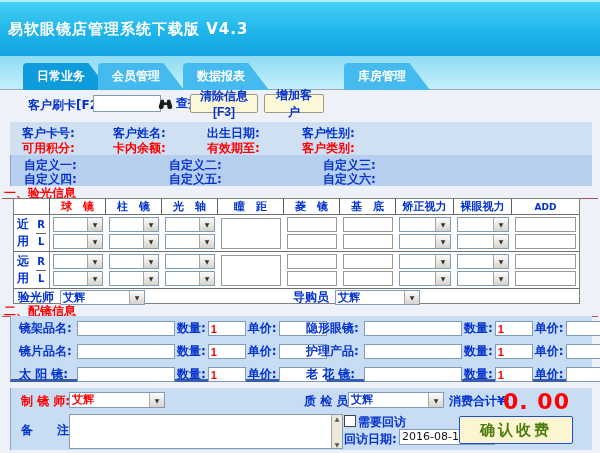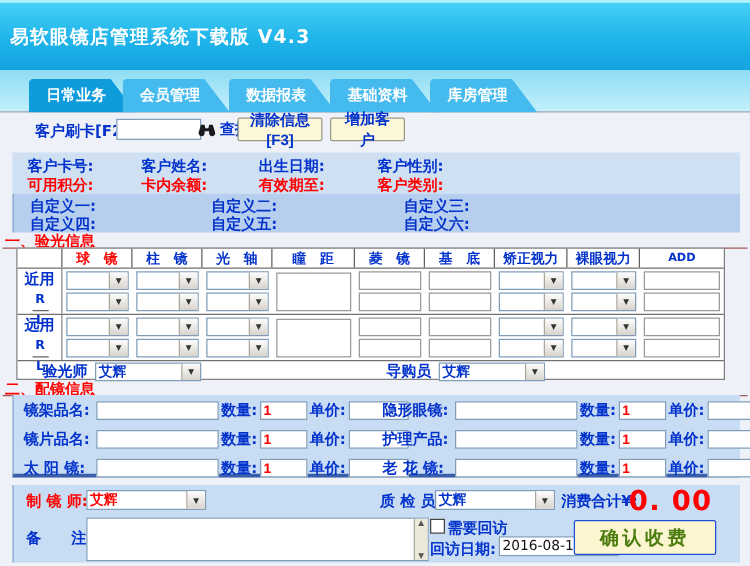--- a/index.html
+++ b/index.html
@@ -48,21 +48,21 @@
   .opt-header{display:flex;height:15px;border-bottom:1px solid #707070;}
   .hc{box-sizing:border-box;display:flex;align-items:center;justify-content:center;
       font-size:11px;font-weight:bold;color:#0433cc;border-right:1px solid #606060;white-space:pre;}
   .hc:last-child{border-right:none;}
   .hc.red{color:#ff0000;}
   .hc.add{font-size:9px;}
   .w-label{width:36px;}.w-s{width:56px;}.w-pd{width:66px;}.w-v{width:58px;}.w-add{width:67px;}
   .opt-group{display:flex;height:36px;}
   .opt-group.second{border-top:1px solid #707070;}
   .cell{box-sizing:border-box;display:flex;flex-direction:column;align-items:center;justify-content:space-evenly;padding:0 3px;}
-  .glabel{flex-direction:column;justify-content:flex-start;align-items:center;padding-left:3px;border-right:1px solid #888;}
+  .glabel{flex-direction:row;justify-content:flex-end;align-items:center;padding-left:3px;border-right:1px solid #888;}
   .gname{font-size:12px;font-weight:bold;color:#0433cc;}
   .rlcol{display:flex;flex-direction:column;margin-left:1px;width:13px;text-align:center;
          font-size:10px;font-weight:bold;color:#0433cc;line-height:16px;}
   .rlcol .l{border-top:1px solid #666;}
   .combo{display:flex;width:100%;height:15px;border:1px solid #7f9db9;background:#fff;box-sizing:border-box;cursor:pointer;}
   .cval{flex:1;font-size:11px;color:#0433cc;font-weight:bold;line-height:13px;padding-left:2px;overflow:hidden;white-space:nowrap;}
   .cval.red{color:#ff0000;}
   .cval.dark{color:#111;font-weight:normal;}
   .cbtn{width:14px;background:linear-gradient(#fdfdfd,#d8d4cc);border-left:1px solid #aca899;
         font-size:6px;color:#333;display:flex;align-items:center;justify-content:center;}
@@ -101,21 +101,20 @@
 <div id="app">
 
   <div class="titlebar">
     <span class="title">易软眼镜店管理系统下载版  V4.3</span>
   </div>
 
   <div class="tabstrip">
     <div class="tab active" style="left:23px">日常业务</div>
     <div class="tab" style="left:98px">会员管理</div>
     <div class="tab" style="left:183px">数据报表</div>
-    <div class="tab" style="left:264px">基础资料</div>
     <div class="tab" style="left:344px">库房管理</div>
   </div>
 
   <div class="searchrow">
     <span class="lbl">客户刷卡[F2]:</span>
     <input class="card-input" value="" style="">
     <span class="findgrp">
       <svg width="15" height="12" viewBox="0 0 16 12">
         <path d="M1 8 L3 1.5 h3 l0.8 3 h2.4 l0.8-3 h3 L15 8 a2.6 2.6 0 1 1-5.1 0.6 v-1.6 h-3.8 v1.6 A2.6 2.6 0 1 1 1 8 z" fill="#1a1a1a"></path>
       </svg>
@@ -306,21 +305,21 @@
             <span class="cbtn">▼</span>
           </div>
       </div>
       <div class="cell w-add">
         <div class="tbox"></div>
         <div class="tbox"></div>
       </div>
     </div>
 
     <div class="opt-footer">
-      <span class="lbl" style="margin-left:20px">验光师</span>
+      <span class="lbl" style="margin-left:4px">验光师</span>
       <div class="combo" style="margin-left:6px">
         <span class="cval">艾辉</span>
           <span class="cbtn">▼</span>
       </div>
       <span class="lbl" style="margin-left:148px">导购员</span>
       <div class="combo" style="margin-left:6px">
         <span class="cval">艾辉</span>
           <span class="cbtn">▼</span>
       </div>
     </div>

